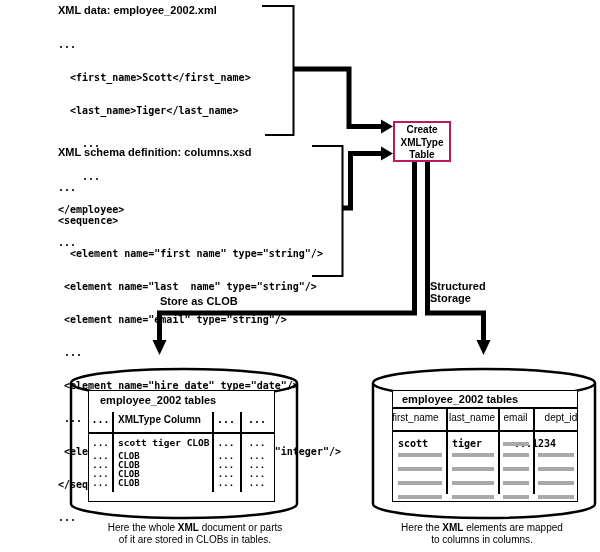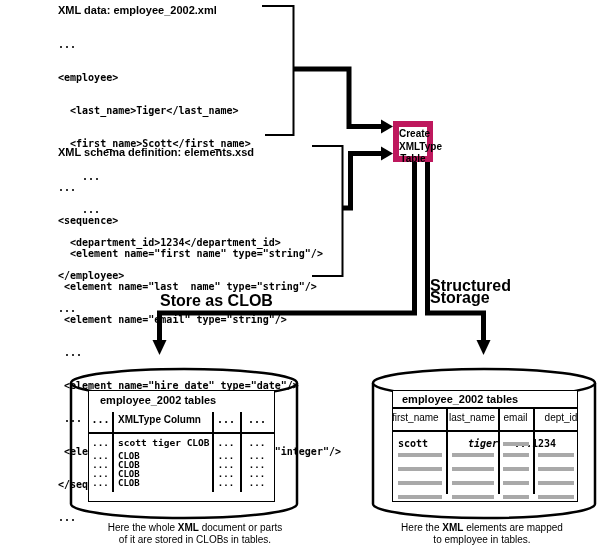--- a/index.html
+++ b/index.html
@@ -5,41 +5,41 @@
   html,body{margin:0;padding:0;background:#fff;}
   body{width:600px;height:552px;position:relative;overflow:hidden;
        font-family:"Liberation Sans",sans-serif;color:#000;}
   .abs{position:absolute;}
   .code{font-family:"DejaVu Sans Mono",monospace;font-weight:bold;font-size:10px;
         line-height:11px;white-space:pre;}
   .blktitle{font-weight:bold;font-size:11px;white-space:nowrap;}
   .mono{font-family:"DejaVu Sans Mono",monospace;font-weight:bold;white-space:pre;}
   .sans{font-family:"Liberation Sans",sans-serif;}
   .overlay{position:absolute;left:0;top:0;width:600px;height:552px;}
-  .createbox{left:393px;top:121px;width:40px;height:41px;border:6px solid #be185d;
+  .createbox{left:393px;top:121px;width:58px;height:41px;border:2px solid #be185d;
              background:#fff;text-align:center;font-weight:bold;font-size:10px;
              line-height:12.5px;padding-top:1px;box-sizing:border-box;}
-  .flowlabel{font-weight:bold;font-size:16px;line-height:12px;white-space:nowrap;}
+  .flowlabel{font-weight:bold;font-size:11px;line-height:12px;white-space:nowrap;}
   .dbbox{border:1.5px solid #000;background:#fff;box-sizing:border-box;}
   .vline{position:absolute;width:1.5px;background:#000;}
   .hline{position:absolute;height:1.5px;background:#000;}
   .bar{position:absolute;height:4px;background:#a9a9a9;}
   
   .lc1{left:89px;width:23px;text-align:center;}
   .lc2{left:118px;}
   .lc3{left:212px;width:28px;text-align:center;}
   .lc4{left:240px;width:34px;text-align:center;}
   .lr0{top:414px;font-size:10px;}
   .lr1{top:437px;font-size:9.5px;}
   .lr2{top:451px;font-size:9px;}
   .lr3{top:460px;font-size:9px;}
   .lr4{top:469px;font-size:9px;}
   .lr5{top:478px;font-size:9px;}
   
-  .rc1{left:392px;width:54px;}
+  .rc1{left:392px;width:42px;text-align:center;}
   .rc2{left:446px;width:52px;text-align:center;}
   .rc3{left:498px;width:35px;text-align:center;}
   .rc4{left:533px;width:56px;text-align:center;}
   .rr0{top:412px;font-size:10px;}
   .rd{top:438px;font-size:10px;text-align:center;}
   .caption{font-size:10px;line-height:11.5px;text-align:center;}
   .caption b{font-weight:bold;}
 </style>
 </head>
 <body>
@@ -69,31 +69,29 @@
 
   <g>
     <path d="M373,383 V504 A111,14 0 0 0 595,504 V383" fill="#fff" stroke="#000" stroke-width="2.5"></path>
     <ellipse cx="484" cy="383" rx="111" ry="14" fill="#fff" stroke="#000" stroke-width="2.5"></ellipse>
   </g>
 </svg>
 
 <div class="abs blktitle" style="left:58px;top:4px;">XML data: employee_2002.xml</div>
 <div class="abs code" style="left:58px;top:17px;">
   <div>...</div>
-  <div>&lt;employee&gt;</div>
+  <div>  &lt;first_name&gt;Scott&lt;/first_name&gt;</div>
   <div>  &lt;last_name&gt;Tiger&lt;/last_name&gt;</div>
-  <div>  &lt;first_name&gt;Scott&lt;/first_name&gt;</div>
   <div>    ...</div>
   <div>    ...</div>
-  <div>  &lt;department_id&gt;1234&lt;/department_id&gt;</div>
   <div>&lt;/employee&gt;</div>
   <div>...</div>
 </div>
 
-<div class="abs blktitle" style="left:58px;top:146px;">XML schema definition: elements.xsd</div>
+<div class="abs blktitle" style="left:58px;top:146px;">XML schema definition: columns.xsd</div>
 <div class="abs code" style="left:58px;top:160px;">
   <div>...</div>
   <div>&lt;sequence&gt;</div>
   <div>  &lt;element name="first name" type="string"/&gt;</div>
   <div> &lt;element name="last  name" type="string"/&gt;</div>
   <div> &lt;element name="email" type="string"/&gt;</div>
   <div> ...</div>
   <div> &lt;element name="hire_date" type="date"/&gt;</div>
   <div> ...</div>
   <div> &lt;element name="department_id" type="integer"/&gt;</div>
@@ -149,21 +147,21 @@
 <div class="hline" style="left:392px;top:407px;width:186px;"></div>
 <div class="vline" style="left:446px;top:408px;height:86px;"></div>
 <div class="vline" style="left:498px;top:408px;height:86px;"></div>
 <div class="vline" style="left:533px;top:408px;height:86px;"></div>
 <div class="hline" style="left:392px;top:430px;width:186px;"></div>
 <span class="abs sans rc1 rr0">first_name</span>
 <span class="abs sans rc2 rr0">last_name</span>
 <span class="abs sans rc3 rr0">email</span>
 <span class="abs sans rc4 rr0">dept_id</span>
 <span class="abs mono rd" style="left:398px;">scott</span>
-<span class="abs mono rd" style="left:468px;font-style:italic;">tiger</span>
+<span class="abs mono rd" style="left:452px;">tiger</span>
 <span class="abs mono rd" style="left:514px;">...1234</span>
 
 <div class="bar" style="left:503px;top:442px;width:26px;"></div>
 <div class="bar" style="left:398px;top:453px;width:44px;"></div>
 <div class="bar" style="left:452px;top:453px;width:42px;"></div>
 <div class="bar" style="left:503px;top:453px;width:26px;"></div>
 <div class="bar" style="left:538px;top:453px;width:36px;"></div>
 <div class="bar" style="left:398px;top:467px;width:44px;"></div>
 <div class="bar" style="left:452px;top:467px;width:42px;"></div>
 <div class="bar" style="left:503px;top:467px;width:26px;"></div>
@@ -176,14 +174,14 @@
 <div class="bar" style="left:452px;top:495px;width:42px;"></div>
 <div class="bar" style="left:503px;top:495px;width:26px;"></div>
 <div class="bar" style="left:538px;top:495px;width:36px;"></div>
 
 <div class="abs caption" style="left:55px;top:522px;width:280px;">
   <div><span>Here the whole </span><b>XML</b><span> document or parts</span></div>
   <div>of it are stored in CLOBs in tables.</div>
 </div>
 <div class="abs caption" style="left:368px;top:522px;width:228px;">
   <div><span>Here the </span><b>XML</b><span> elements are mapped</span></div>
-  <div>to employee in tables.</div>
+  <div>to columns in columns.</div>
 </div>
 
 </body></html>

